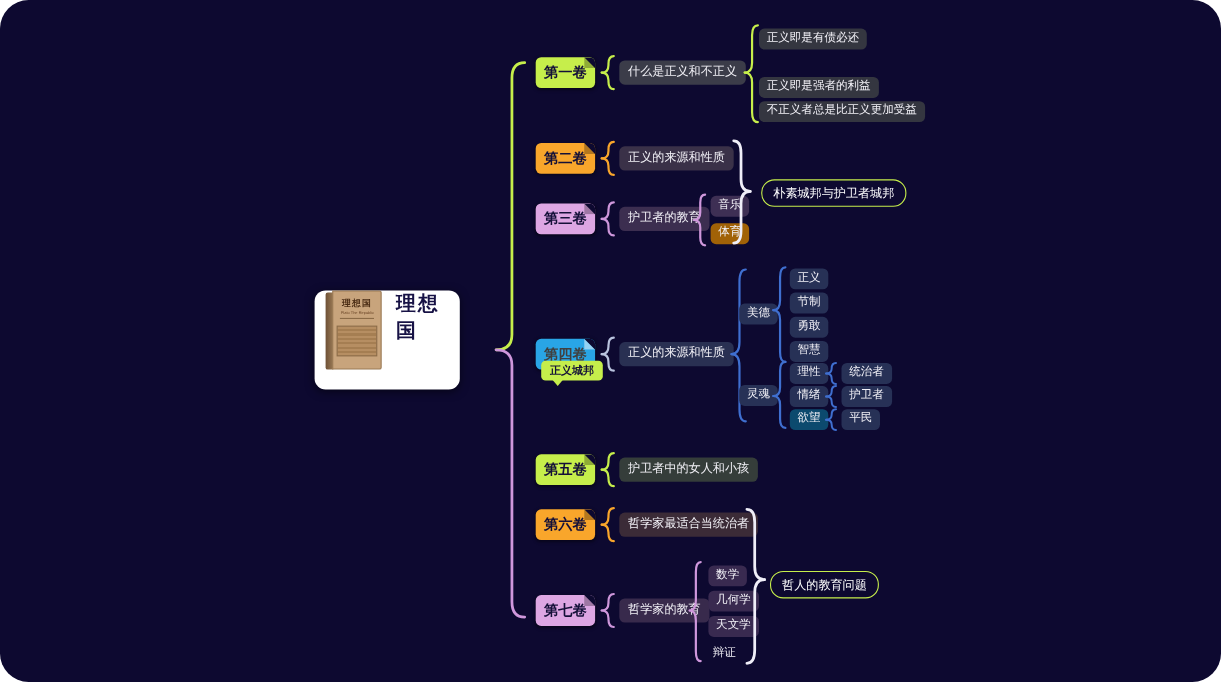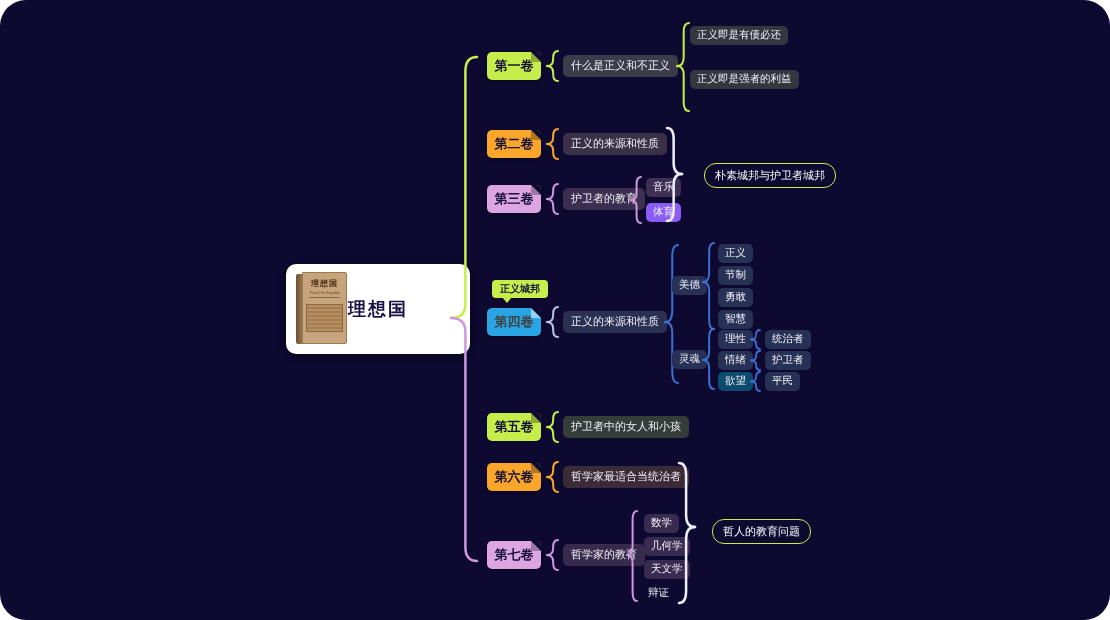--- a/index.html
+++ b/index.html
@@ -12,28 +12,28 @@
         clip-path:polygon(0 0,100% 0,100% 100%);border-top-right-radius:5px;}
   .chip::after{content:'';position:absolute;top:0;right:0;width:10px;height:10px;background:var(--fold,rgba(0,0,0,.28));
         clip-path:polygon(0 0,100% 100%,0 100%);}
   .chip.white-text{color:#404040;}
   
   .box{position:absolute;padding:4px 8px;border-radius:5px;font-size:11px;color:#f2f1f7;white-space:nowrap;line-height:1.25;}
   .box.sm{padding:3px 7px;font-size:10.5px;font-family:Liberation Mono, monospace;}
   .plain{position:absolute;font-size:10.5px;color:#f2f1f7;white-space:nowrap;padding:3px 0;}
   
   .annotation{position:absolute;padding:4px 10px;border:1.5px solid #c6ee4b;border-radius:12px;
-        font-size:11px;color:#ffffff;white-space:nowrap;background:transparent;margin-left:12px;}
-  
-  .tag{position:absolute;padding:2px 8px;border-radius:4px;font-size:10px;font-weight:bold;color:#141038;background:#c6ee4b;}
+        font-size:11px;color:#ffffff;white-space:nowrap;background:transparent;}
+  
+  .tag{position:absolute;padding:2px 8px;border-radius:4px;font-size:10px;font-weight:bold;color:#141038;background:#c6ee4b;margin-top:48px;}
   .tag::after{content:'';position:absolute;left:10px;bottom:-5px;width:0;height:0;
         border-left:5px solid transparent;border-right:5px solid transparent;border-top:6px solid #c6ee4b;}
   
-  .root{position:absolute;left:286px;top:264px;width:184px;height:90px;background:#ffffff;border-radius:10px;
-        display:flex;align-items:center;padding:0 10px;box-sizing:border-box;box-shadow:0 2px 8px rgba(0,0,0,.5);}
+  .root{position:absolute;left:286px;top:264px;width:132px;height:90px;background:#ffffff;border-radius:10px;
+        display:flex;align-items:flex-start;padding:0 10px;gap:12px;box-sizing:border-box;box-shadow:0 2px 8px rgba(0,0,0,.5);}
   .root-title{font-size:18px;font-weight:bold;color:#171245;letter-spacing:2px;}
   
   .book{position:relative;width:52px;height:74px;flex:0 0 auto;}
   .book-spine{position:absolute;left:0;top:2px;width:7px;height:70px;background:linear-gradient(90deg,#6e5136,#9a7a55);border-radius:2px 0 0 2px;}
   .book-cover{position:absolute;left:6px;top:0;width:45px;height:72px;background:#c8a47c;border:1px solid #9a7a55;
         border-radius:0 2px 2px 0;box-sizing:border-box;display:flex;flex-direction:column;align-items:center;overflow:hidden;}
   .book-title{font-size:8px;font-weight:bold;color:#4a2c14;margin-top:5px;letter-spacing:1px;}
   .book-sub{font-size:4px;color:#6a4526;margin-top:1px;transform:scale(.9);}
   .book-rule{width:70%;height:1px;background:#8a6a46;margin-top:2px;}
   .book-art{width:80%;height:26px;margin-top:6px;background:
@@ -123,27 +123,28 @@
   <div class="box" style="left:563px;top:416px;background:#353d3a">护卫者中的女人和小孩</div>
   <div class="box" style="left:563px;top:466px;background:#3b2b37">哲学家最适合当统治者</div>
   <div class="box" style="left:563px;top:544px;background:#382a4c">哲学家的教育</div>
 
   <svg class="brace" style="left:676px;top:22px" width="14" height="90" viewBox="0 0 14 90">
       <path d="M 13 1 Q 7.700000000000001 1 7.700000000000001 10 L 7.700000000000001 35 Q 7.700000000000001 44 1 44" fill="none" stroke="#c6ee4b" stroke-width="2" stroke-linecap="round"></path>
       <path d="M 1 44 Q 7.700000000000001 44 7.700000000000001 53 L 7.700000000000001 80 Q 7.700000000000001 89 13 89" fill="none" stroke="#c6ee4b" stroke-width="2" stroke-linecap="round"></path>
     </svg>
   <div class="box sm" style="left:690px;top:26px;background:#343640">正义即是有债必还</div>
   <div class="box sm" style="left:690px;top:70px;background:#343640">正义即是强者的利益</div>
+  <div class="box sm" style="left:690px;top:92px;background:#343640">不正义者总是比正义更加受益</div>
 
   <svg class="brace" style="left:630px;top:176px" width="12" height="48" viewBox="0 0 12 48">
       <path d="M 11 1 Q 6.6000000000000005 1 6.6000000000000005 8 L 6.6000000000000005 17 Q 6.6000000000000005 24 1 24" fill="none" stroke="#cf97dc" stroke-width="2" stroke-linecap="round"></path>
       <path d="M 1 24 Q 6.6000000000000005 24 6.6000000000000005 31 L 6.6000000000000005 40 Q 6.6000000000000005 47 11 47" fill="none" stroke="#cf97dc" stroke-width="2" stroke-linecap="round"></path>
     </svg>
   <div class="box sm" style="left:646px;top:178px;background:#3e2f54">音乐</div>
-  <div class="box sm" style="left:646px;top:203px;background:#8b5cf6">体育</div>
+  <div class="box sm" style="left:646px;top:203px;background:#a16207">体育</div>
 
   <svg class="brace" style="left:666px;top:127px" width="17" height="95" viewBox="0 0 17 95">
       <path d="M 1 1 Q 7.649999999999999 1 7.649999999999999 12 L 7.649999999999999 36 Q 7.649999999999999 47 16 47" fill="none" stroke="#efeef8" stroke-width="2.5" stroke-linecap="round"></path>
       <path d="M 16 47 Q 7.649999999999999 47 7.649999999999999 58 L 7.649999999999999 83 Q 7.649999999999999 94 1 94" fill="none" stroke="#efeef8" stroke-width="2.5" stroke-linecap="round"></path>
     </svg>
   <div class="annotation" style="left:692px;top:163px">朴素城邦与护卫者城邦</div>
 
   <svg class="brace" style="left:664px;top:244px" width="15" height="140" viewBox="0 0 15 140">
       <path d="M 14 1 Q 8.25 1 8.25 12 L 8.25 67 Q 8.25 78 1 78" fill="none" stroke="#3f6fd0" stroke-width="2" stroke-linecap="round"></path>
       <path d="M 1 78 Q 8.25 78 8.25 89 L 8.25 128 Q 8.25 139 14 139" fill="none" stroke="#3f6fd0" stroke-width="2" stroke-linecap="round"></path>

